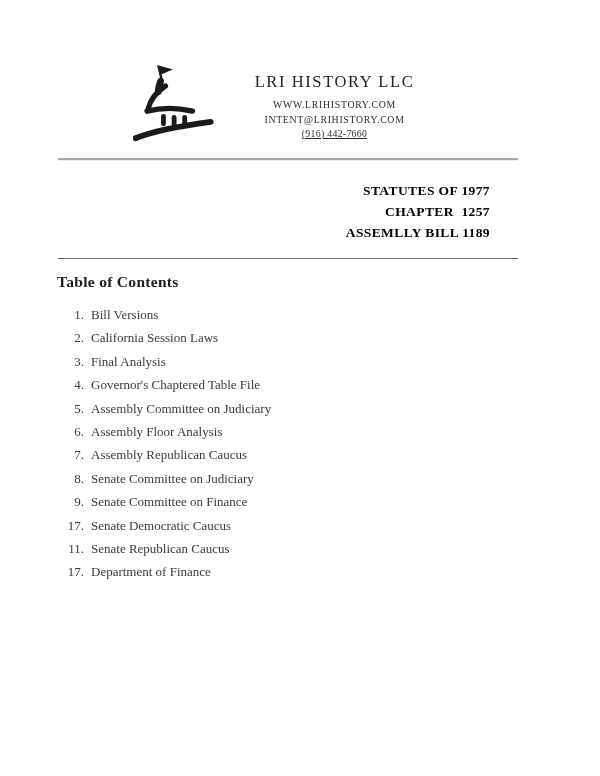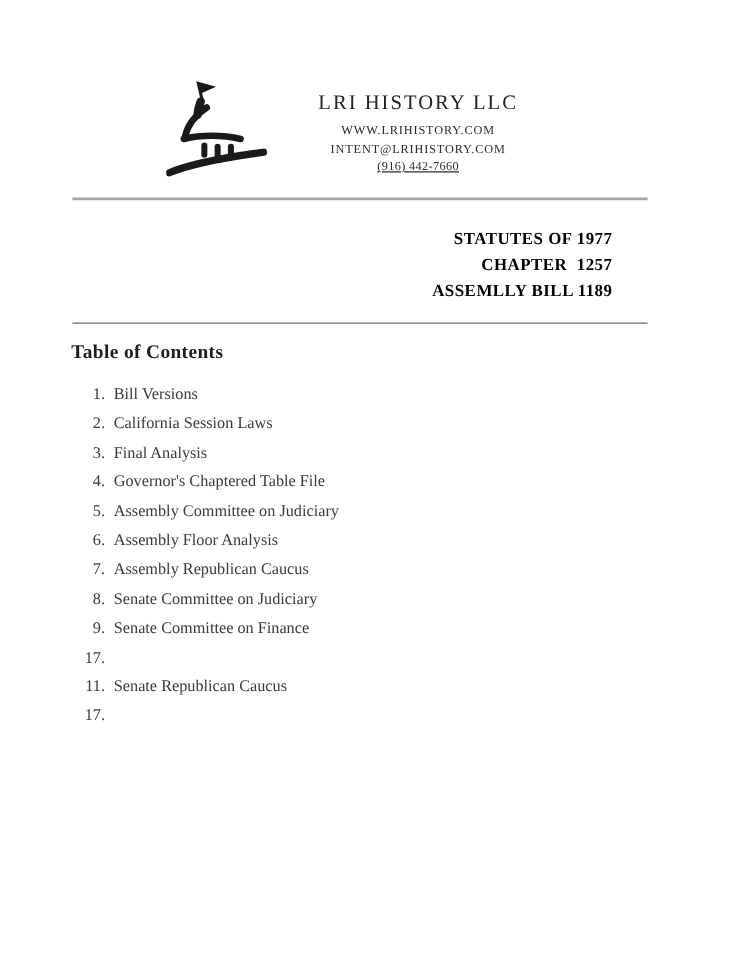--- a/index.html
+++ b/index.html
@@ -207,25 +207,27 @@
       <span class="toc-label">Senate Committee on Judiciary</span>
     </li>
 
     <li class="toc-item">
       <span class="toc-num">9.</span>
       <span class="toc-label">Senate Committee on Finance</span>
     </li>
 
     <li class="toc-item">
       <span class="toc-num">17.</span>
+      <span class="toc-label">Senate Democratic Caucus</span>
     </li>
 
     <li class="toc-item">
       <span class="toc-num">11.</span>
       <span class="toc-label">Senate Republican Caucus</span>
     </li>
 
     <li class="toc-item">
       <span class="toc-num">17.</span>
+      <span class="toc-label">Department of Finance</span>
     </li>
   </ol>
 
 </div>
 
 </body></html>

